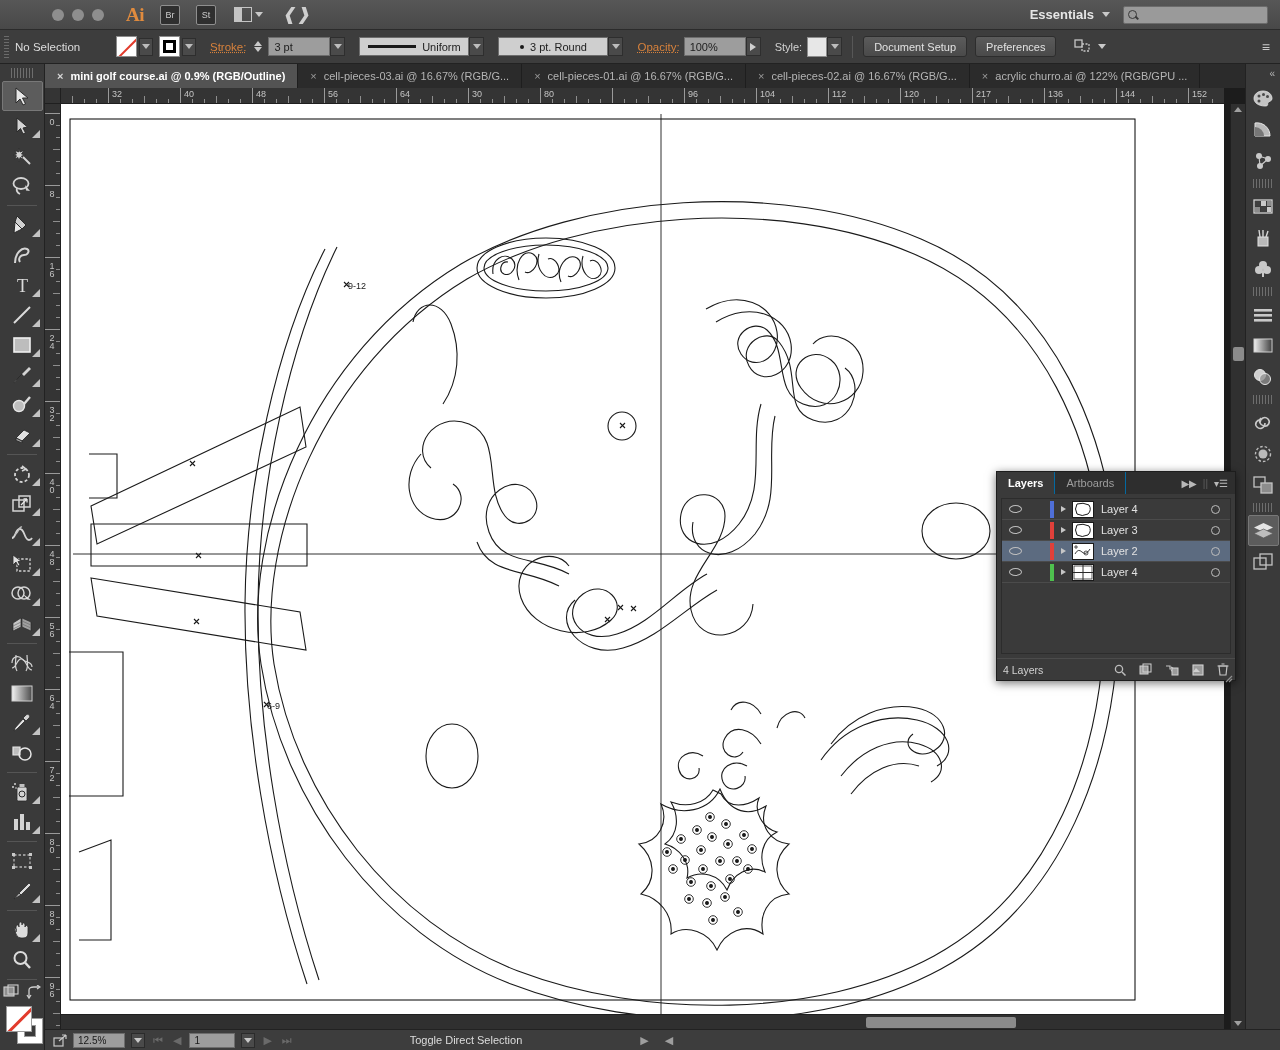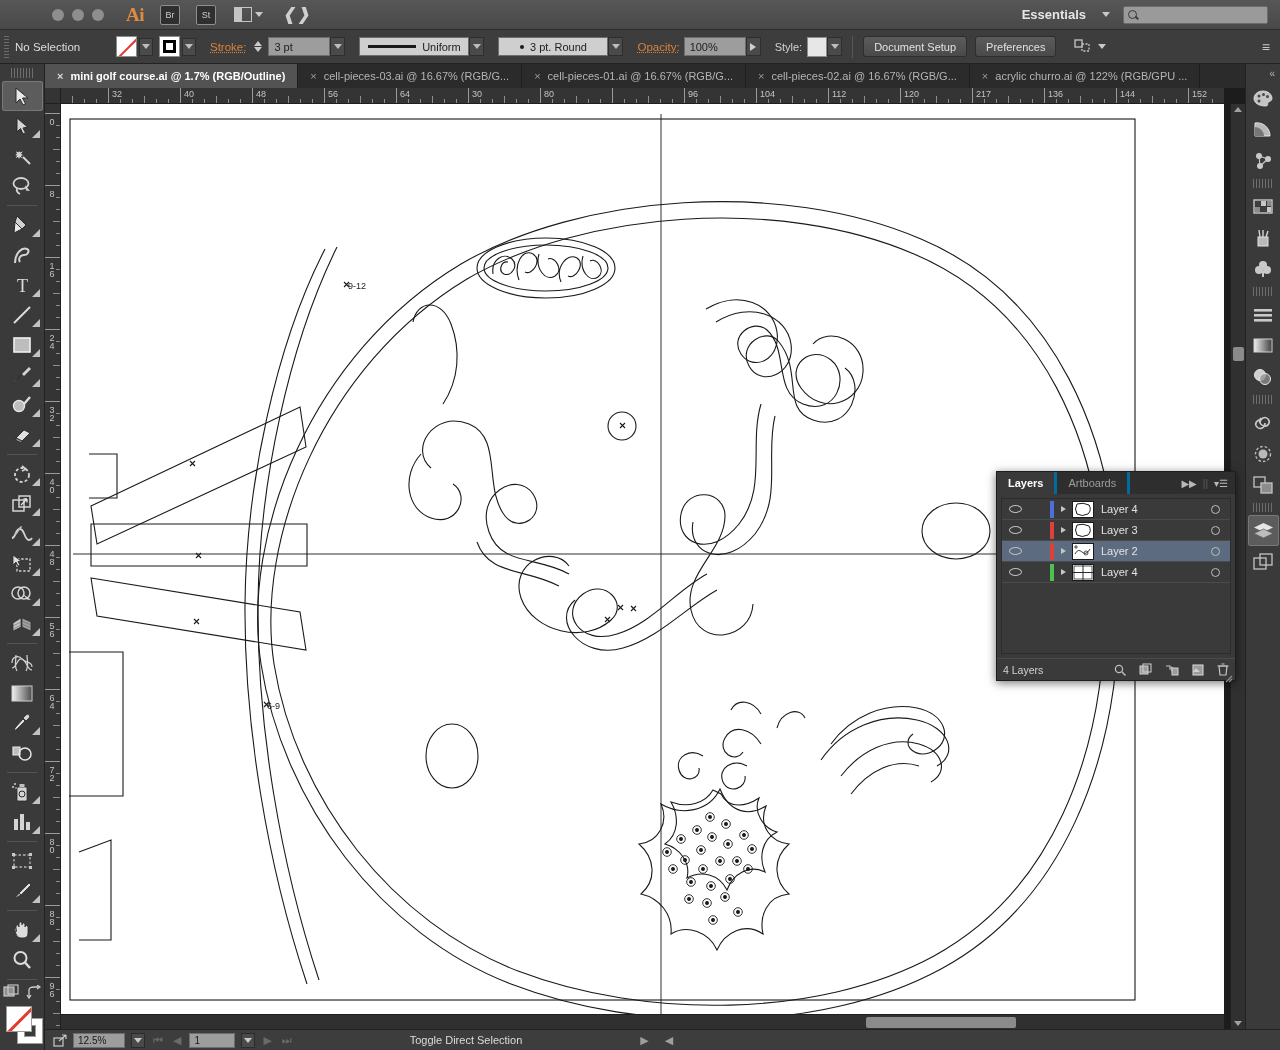--- a/index.html
+++ b/index.html
@@ -28,21 +28,21 @@
     font-size: 9px; display: flex; align-items: center; justify-content: center;
     border-radius: 2px; }
   .arrange { margin-left: 18px; display: flex; align-items: center; gap: 3px; }
   .arrange .sq { width: 18px; height: 15px; border: 1.5px solid #c4c4c4;
     display: flex; }
   .arrange .sq b { display: block; width: 7px; border-right: 1.5px solid #c4c4c4; background:#c4c4c4;}
   .caret { width: 0; height: 0; border-left: 4px solid transparent;
     border-right: 4px solid transparent; border-top: 5px solid #c9c9c9; }
   .stock { margin-left: 20px; color: #cfcfcf; font-size: 17px; transform: skewX(-10deg); }
   .essentials { position: absolute; right: 170px; color: #e6e6e6;
-    font-size: 13px; font-weight: bold; display: flex; align-items: center; gap: 16px; }
+    font-size: 13px; font-weight: bold; display: flex; align-items: center; gap: 8px; }
   .search-box { position: absolute; right: 12px; width: 145px; height: 18px;
     background: #9a9a9a; border: 1px solid #6b6b6b; border-radius: 2px;
     display: flex; align-items: center; padding-left: 4px; }
   .mag { width: 9px; height: 9px; border: 1.5px solid #3a3a3a; border-radius: 50%;
     position: relative; }
   .mag:after { content:""; position: absolute; width: 4px; height: 1.5px;
     background: #3a3a3a; right: -3px; bottom: 0px; transform: rotate(45deg); }
 
   
   .controlbar {
@@ -181,21 +181,21 @@
     font-size:10px; display:flex;align-items:center;padding-left:4px;
     border:1px solid #6d6d6d;}
   .status-text { margin-left:110px; font-size:11px; color:#dcdcdc;}
 
   
   .layers { position:absolute; left:996px; top:471px; width:240px; height:210px;
     background:#3a3a3a; border:1px solid #1d1d1d; box-shadow: 0 2px 9px rgba(0,0,0,.55);}
   .lp-tabs { height:22px; background:#2e2e2e; display:flex; align-items:stretch;
     font-size:11px;}
   .lp-tab { padding: 0 11px; display:flex;align-items:center; color:#9d9d9d;
-    border-right:3px solid #0369a1;}
+    border-right:1px solid #0369a1;}
   .lp-tab.on { background:#3a3a3a; color:#ffffff; font-weight:bold;}
   .lp-tabs-end { margin-left:auto; display:flex; align-items:center; gap:6px;
     padding-right:7px; color:#b8b8b8; font-size:10px;}
   .lp-list { background:#3a3a3a; }
   .lrow { height:21px; display:flex; align-items:center; font-size:11px;
     color:#e2e2e2; border-bottom:1px solid #4b4b4b;}
   .lrow.sel { background:#5c6b80; }
   .lrow .eye { width:26px; display:flex; align-items:center; justify-content:center;}
   .lrow .eye i { width:13px;height:8px;border:1.3px solid #bdbdbd;border-radius:50%;display:block;}
   .lrow .lock { width:22px; }
@@ -312,21 +312,21 @@
         <rect x="8" y="5" width="7" height="7" fill="none" stroke="#c6c6c6" stroke-width="1.3" stroke-dasharray="2 1.5"></rect>
       </svg>
       <span class="caret"></span>
     </div>
     <div style="margin-left:auto;margin-right:10px;color:#c9c9c9;font-size:14px">≡</div>
   </div>
 
   <div class="tabbar">
     <div class="tab active">
       <span class="x">×</span>
-      <span>mini golf course.ai @ 1.7% (RGB/Outline)</span>
+      <span>mini golf course.ai @ 0.9% (RGB/Outline)</span>
     </div>
     <div class="tab">
       <span class="x">×</span>
       <span>cell-pieces-03.ai @ 16.67% (RGB/G...</span>
     </div>
     <div class="tab">
       <span class="x">×</span>
       <span>cell-pieces-01.ai @ 16.67% (RGB/G...</span>
     </div>
     <div class="tab">

